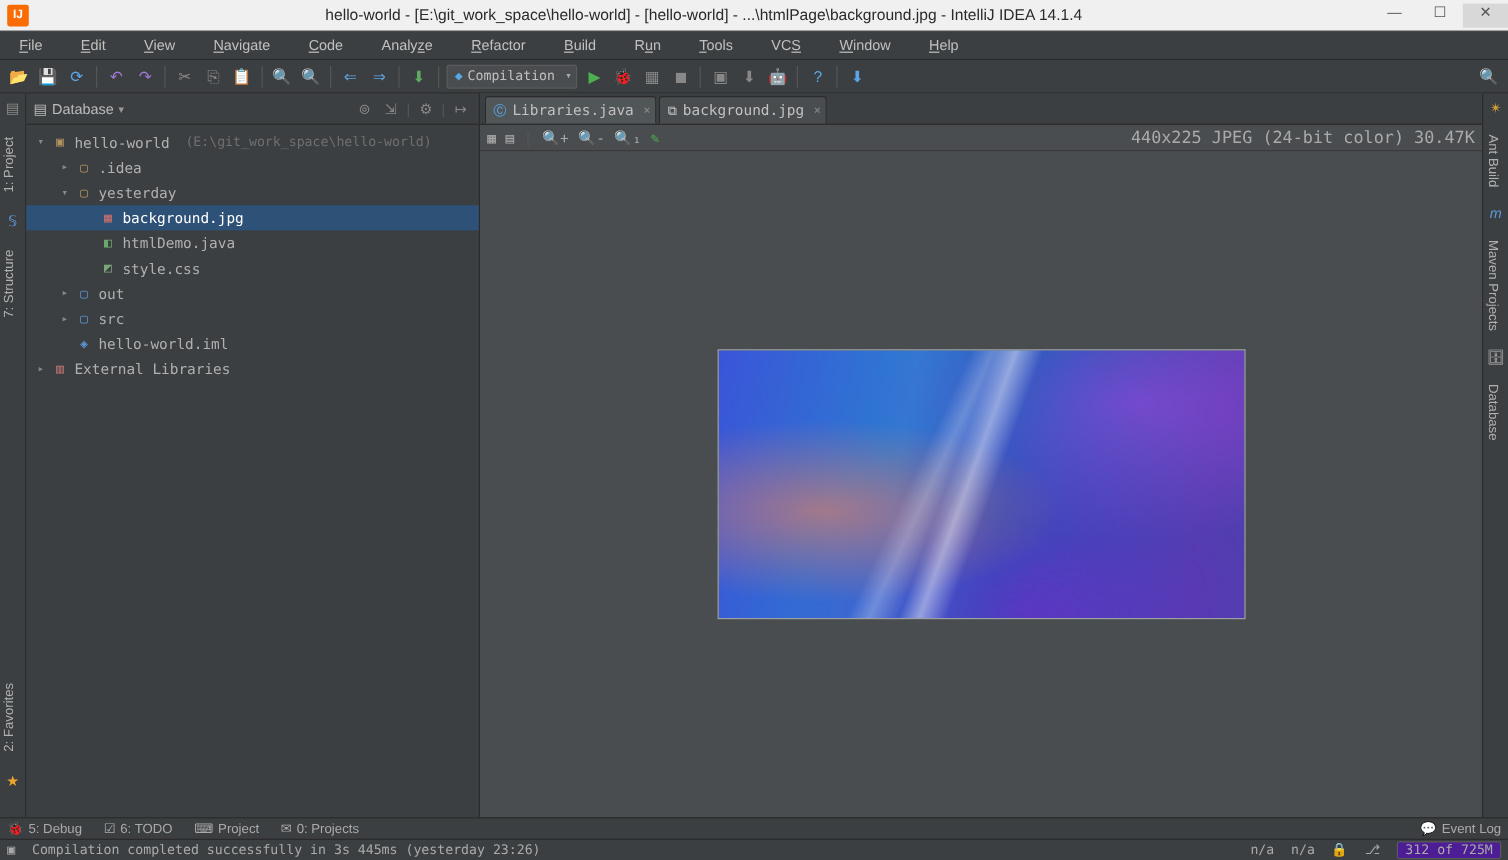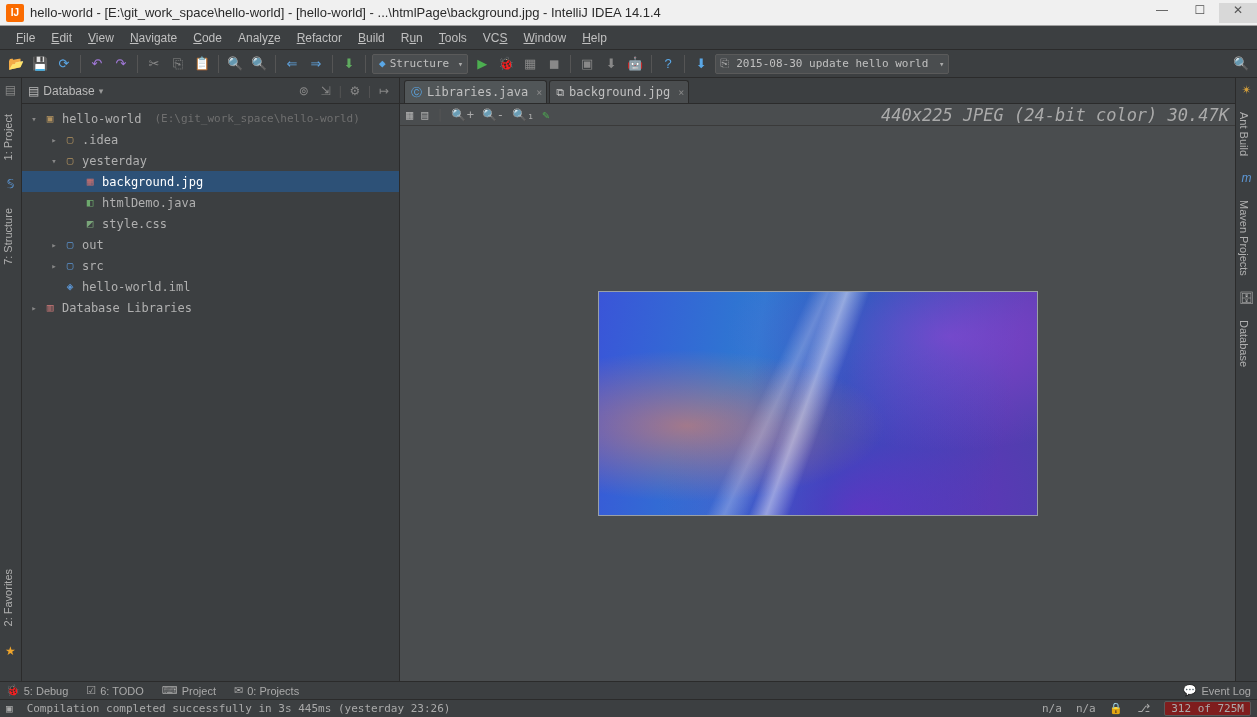--- a/index.html
+++ b/index.html
@@ -14,28 +14,28 @@
 }
 .mono { font-family:"Consolas","Menlo",monospace; font-size:12px; }
 
 
 .titlebar {
   height:26px; background:#f0f0f0; color:#333;
   display:flex; align-items:center; padding-left:6px;
   border-bottom:1px solid #a0a0a0;
 }
 .titlebar .logo { width:18px; height:18px; background:#fa6b00; border-radius:2px; margin-right:6px; display:flex; align-items:center; justify-content:center; color:#fff; font-weight:bold; font-size:10px;}
-.titlebar .title { flex:1; font-size:13px; color:#2a2a2a; }
+.titlebar .title { flex:1; text-align:center; font-size:13px; color:#2a2a2a; }
 .titlebar .wbtn { width:38px; height:20px; text-align:center; font-size:12px; color:#555; }
 .titlebar .wbtn.close { background:#d8d8d8; }
 
 
 .menubar {
   height:24px; background:#3c3f41; border-bottom:1px solid #2b2b2b;
-  display:flex; align-items:center; padding-left:10px; gap:4px;
+  display:flex; align-items:center; padding-left:10px; gap:20px;
   color:#c0c0c0; font-size:12px;
 }
 .menubar span { padding:2px 6px; cursor:default; }
 .menubar span u { text-decoration:underline; }
 
 
 .toolbar {
   height:28px; background:#3c3f41; border-bottom:1px solid #2b2b2b;
   display:flex; align-items:center; padding:0 6px; gap:4px;
 }
@@ -132,21 +132,21 @@
 }
 .tab.active{ background:#4a4d4f; }
 .tab .tic{margin-right:5px;font-size:11px;}
 .tab .x{position:absolute;right:4px;font-size:10px;color:#888;}
 .img-toolbar{
   position:absolute; left:0; right:0; top:26px; height:22px;
   display:flex;align-items:center;padding:0 6px;gap:8px;color:#aaa;
   border-bottom:1px solid #3a3a3a;
 }
 .img-toolbar .grow{flex:1;}
-.img-toolbar .info{font-size:17px;font-style:italic;}
+.img-toolbar .info{font-size:14px;}
 .img-stage{
   position:absolute; left:0;right:0;top:48px;bottom:0;
   display:flex;align-items:center;justify-content:center;
 }
 .img-frame{
   width:440px;height:225px;border:1px solid #9aa0a6;
   background:
    radial-gradient(ellipse at 20% 60%, rgba(255,130,80,0.55), transparent 40%),
    radial-gradient(ellipse at 80% 20%, rgba(180,70,230,0.5), transparent 45%),
    radial-gradient(ellipse at 60% 100%, rgba(120,40,200,0.7), transparent 55%),
@@ -166,21 +166,21 @@
   display:flex;align-items:center;padding:0 6px;gap:18px;color:#aaa;font-size:11px;
 }
 .footbar1 .fitem{display:flex;align-items:center;gap:4px;}
 .footbar1 .grow{flex:1;}
 .footbar2{
   position:absolute;left:0;right:0;bottom:0;height:18px;
   background:#3c3f41;border-top:1px solid #2b2b2b;
   display:flex;align-items:center;padding:0 6px;gap:14px;color:#aaa;font-size:11px;
 }
 .footbar2 .grow{flex:1;}
-.footbar2 .mem{background:#7f1d1d;padding:0 6px;border:1px solid #5a5a5a;border-radius:2px;}
+.footbar2 .mem{background:#4c1d95;padding:0 6px;border:1px solid #5a5a5a;border-radius:2px;}
 </style>
 </head>
 <body>
 
 <div class="titlebar">
   <div class="logo">IJ</div>
   <div class="title">hello-world - [E:\git_work_space\hello-world] - [hello-world] - ...\htmlPage\background.jpg - IntelliJ IDEA 14.1.4</div>
   <div class="wbtn">—</div>
   <div class="wbtn">☐</div>
   <div class="wbtn close">✕</div>
@@ -217,37 +217,34 @@
   <div class="tb-btn">🔍</div>
   <div class="tb-btn">🔍</div>
   <div class="tb-sep"></div>
   <div class="tb-btn" style="color:#5fa1db;">⇐</div>
   <div class="tb-btn" style="color:#5fa1db;">⇒</div>
   <div class="tb-sep"></div>
   <div class="tb-btn" style="color:#5faa5f;">⬇</div>
   <div class="tb-sep"></div>
   <div class="run-combo mono">
     <span style="color:#5aa7e6;margin-right:4px;">◆</span>
-    <span>Structure</span>
+    <span>Compilation</span>
   </div>
   <div class="tb-btn" style="color:#4caf50;">▶</div>
   <div class="tb-btn" style="color:#4caf50;">🐞</div>
   <div class="tb-btn">▦</div>
   <div class="tb-btn">◼</div>
   <div class="tb-sep"></div>
   <div class="tb-btn">▣</div>
   <div class="tb-btn">⬇</div>
   <div class="tb-btn">🤖</div>
   <div class="tb-sep"></div>
   <div class="tb-btn" style="color:#5aa7e6;">?</div>
   <div class="tb-sep"></div>
   <div class="tb-btn" style="color:#5aa7e6;">⬇</div>
-  <div class="vcs-combo mono">
-    <span>2015-08-30 update hello world</span>
-  </div>
   <div class="spacer"></div>
   <div class="tb-btn">🔍</div>
 </div>
 
 <div class="main">
 
   <div class="left-strip">
     <div class="icon">▤</div>
     <div class="vtab">1: Project</div>
     <div class="icon" style="color:#5c97d6;">𝕊</div>
@@ -324,21 +321,21 @@
           </div>
           <div class="tree-row" style="padding-left: 26px;">
             <span class="arrow"></span>
             <span class="ficon fc-iml">◈</span>
             <span class="label">hello-world.iml</span>
           </div>
         </div>
       <div class="tree-row" style="padding-left:6px;">
         <span class="arrow">▸</span>
         <span class="ficon fc-lib">▥</span>
-        <span class="label">Database Libraries</span>
+        <span class="label">External Libraries</span>
       </div>
     </div>
   </div>
 
   <div class="editor">
     <div class="tabs">
       <div class="tab mono">
         <span class="tic" style="color:#5aa7e6;">Ⓒ</span>
         <span>Libraries.java</span>
         <span class="x">×</span>

